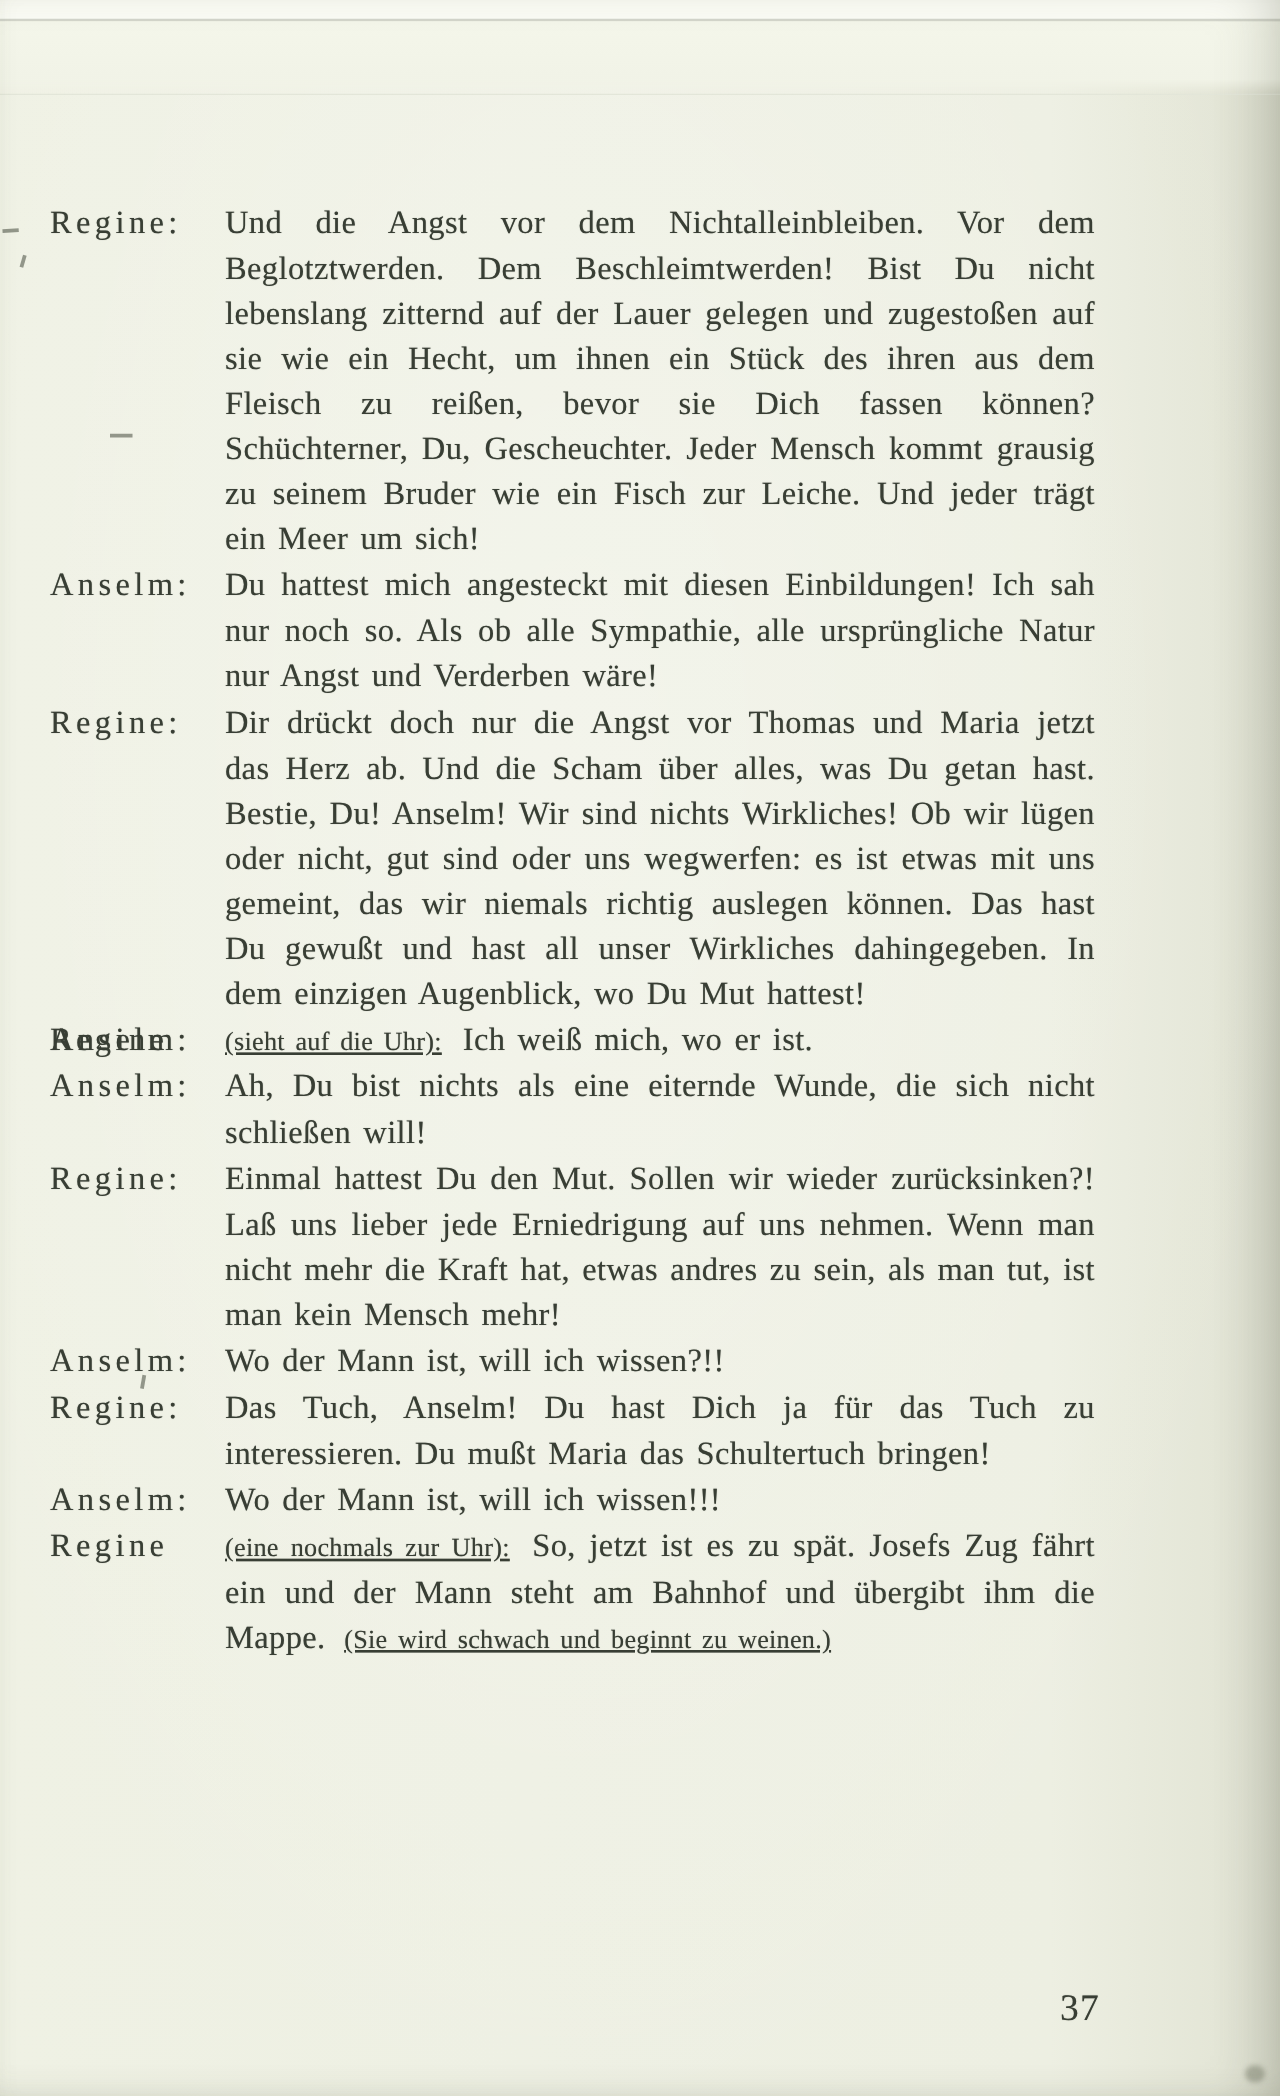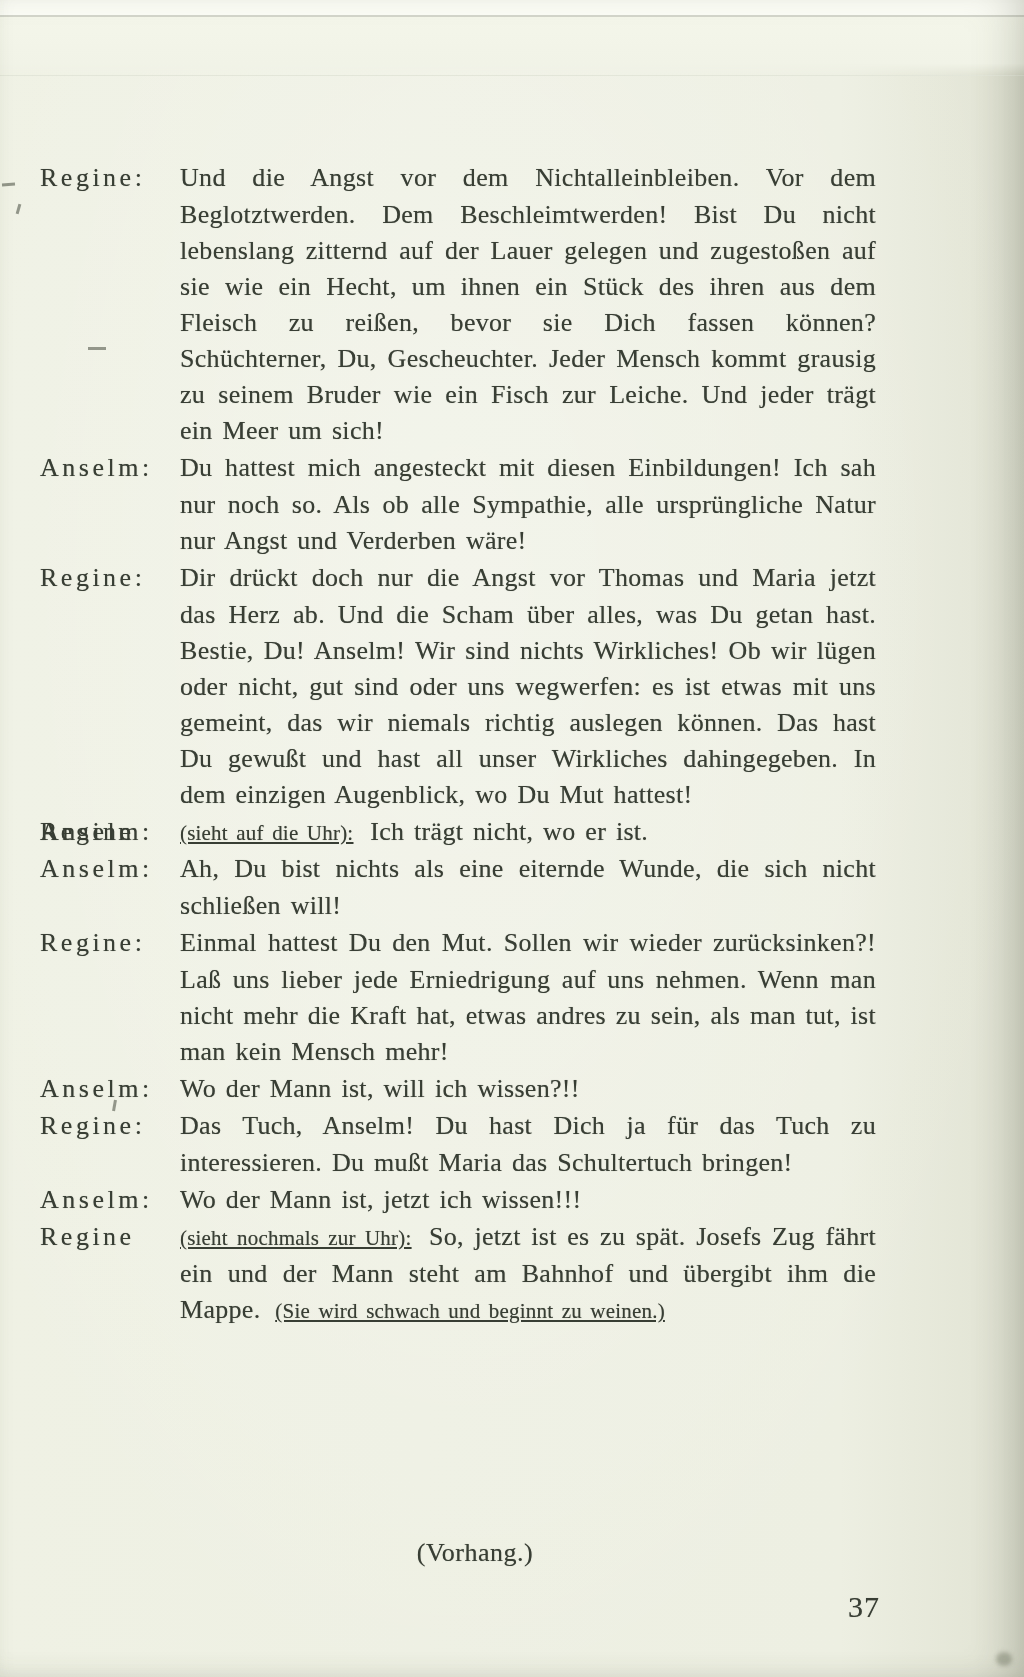--- a/index.html
+++ b/index.html
@@ -142,21 +142,21 @@
 
     <div class="speech">
       <span class="speaker">Anselm:</span>
       <span class="direction"></span>
       <span class="direction post"></span>
     </div>
 
     <div class="speech">
       <span class="speaker">Regine</span>
       <span class="direction">(sieht auf die Uhr):</span>
-      <span class="speech-text">Ich trägt nicht, wo er ist.</span>
+      <span class="speech-text">Ich weiß mich, wo er ist.</span>
       <span class="direction post"></span>
     </div>
 
     <div class="speech">
       <span class="speaker">Anselm:</span>
       <span class="direction"></span>
       <span class="speech-text">Ah, Du bist nichts als eine eiternde Wunde, die sich nicht schließen will!</span>
       <span class="direction post"></span>
     </div>
 
@@ -177,30 +177,29 @@
     <div class="speech">
       <span class="speaker">Regine:</span>
       <span class="direction"></span>
       <span class="speech-text">Das Tuch, Anselm! Du hast Dich ja für das Tuch zu interessieren. Du mußt Maria das Schultertuch bringen!</span>
       <span class="direction post"></span>
     </div>
 
     <div class="speech">
       <span class="speaker">Anselm:</span>
       <span class="direction"></span>
-      <span class="speech-text">Wo der Mann ist, jetzt ich wissen!!!</span>
+      <span class="speech-text">Wo der Mann ist, will ich wissen!!!</span>
       <span class="direction post"></span>
     </div>
 
     <div class="speech">
       <span class="speaker">Regine</span>
-      <span class="direction">(sieht nochmals zur Uhr):</span>
+      <span class="direction">(eine nochmals zur Uhr):</span>
       <span class="speech-text">So, jetzt ist es zu spät. Josefs Zug fährt ein und der Mann steht am Bahnhof und übergibt ihm die Mappe.</span>
       <span class="direction post">(Sie wird schwach und beginnt zu weinen.)</span>
     </div>
 
   </div>
 
-  <div class="curtain">(Vorhang.)</div>
 
   <div class="page-number">37</div>
 
 </div>
 
 </body></html>

